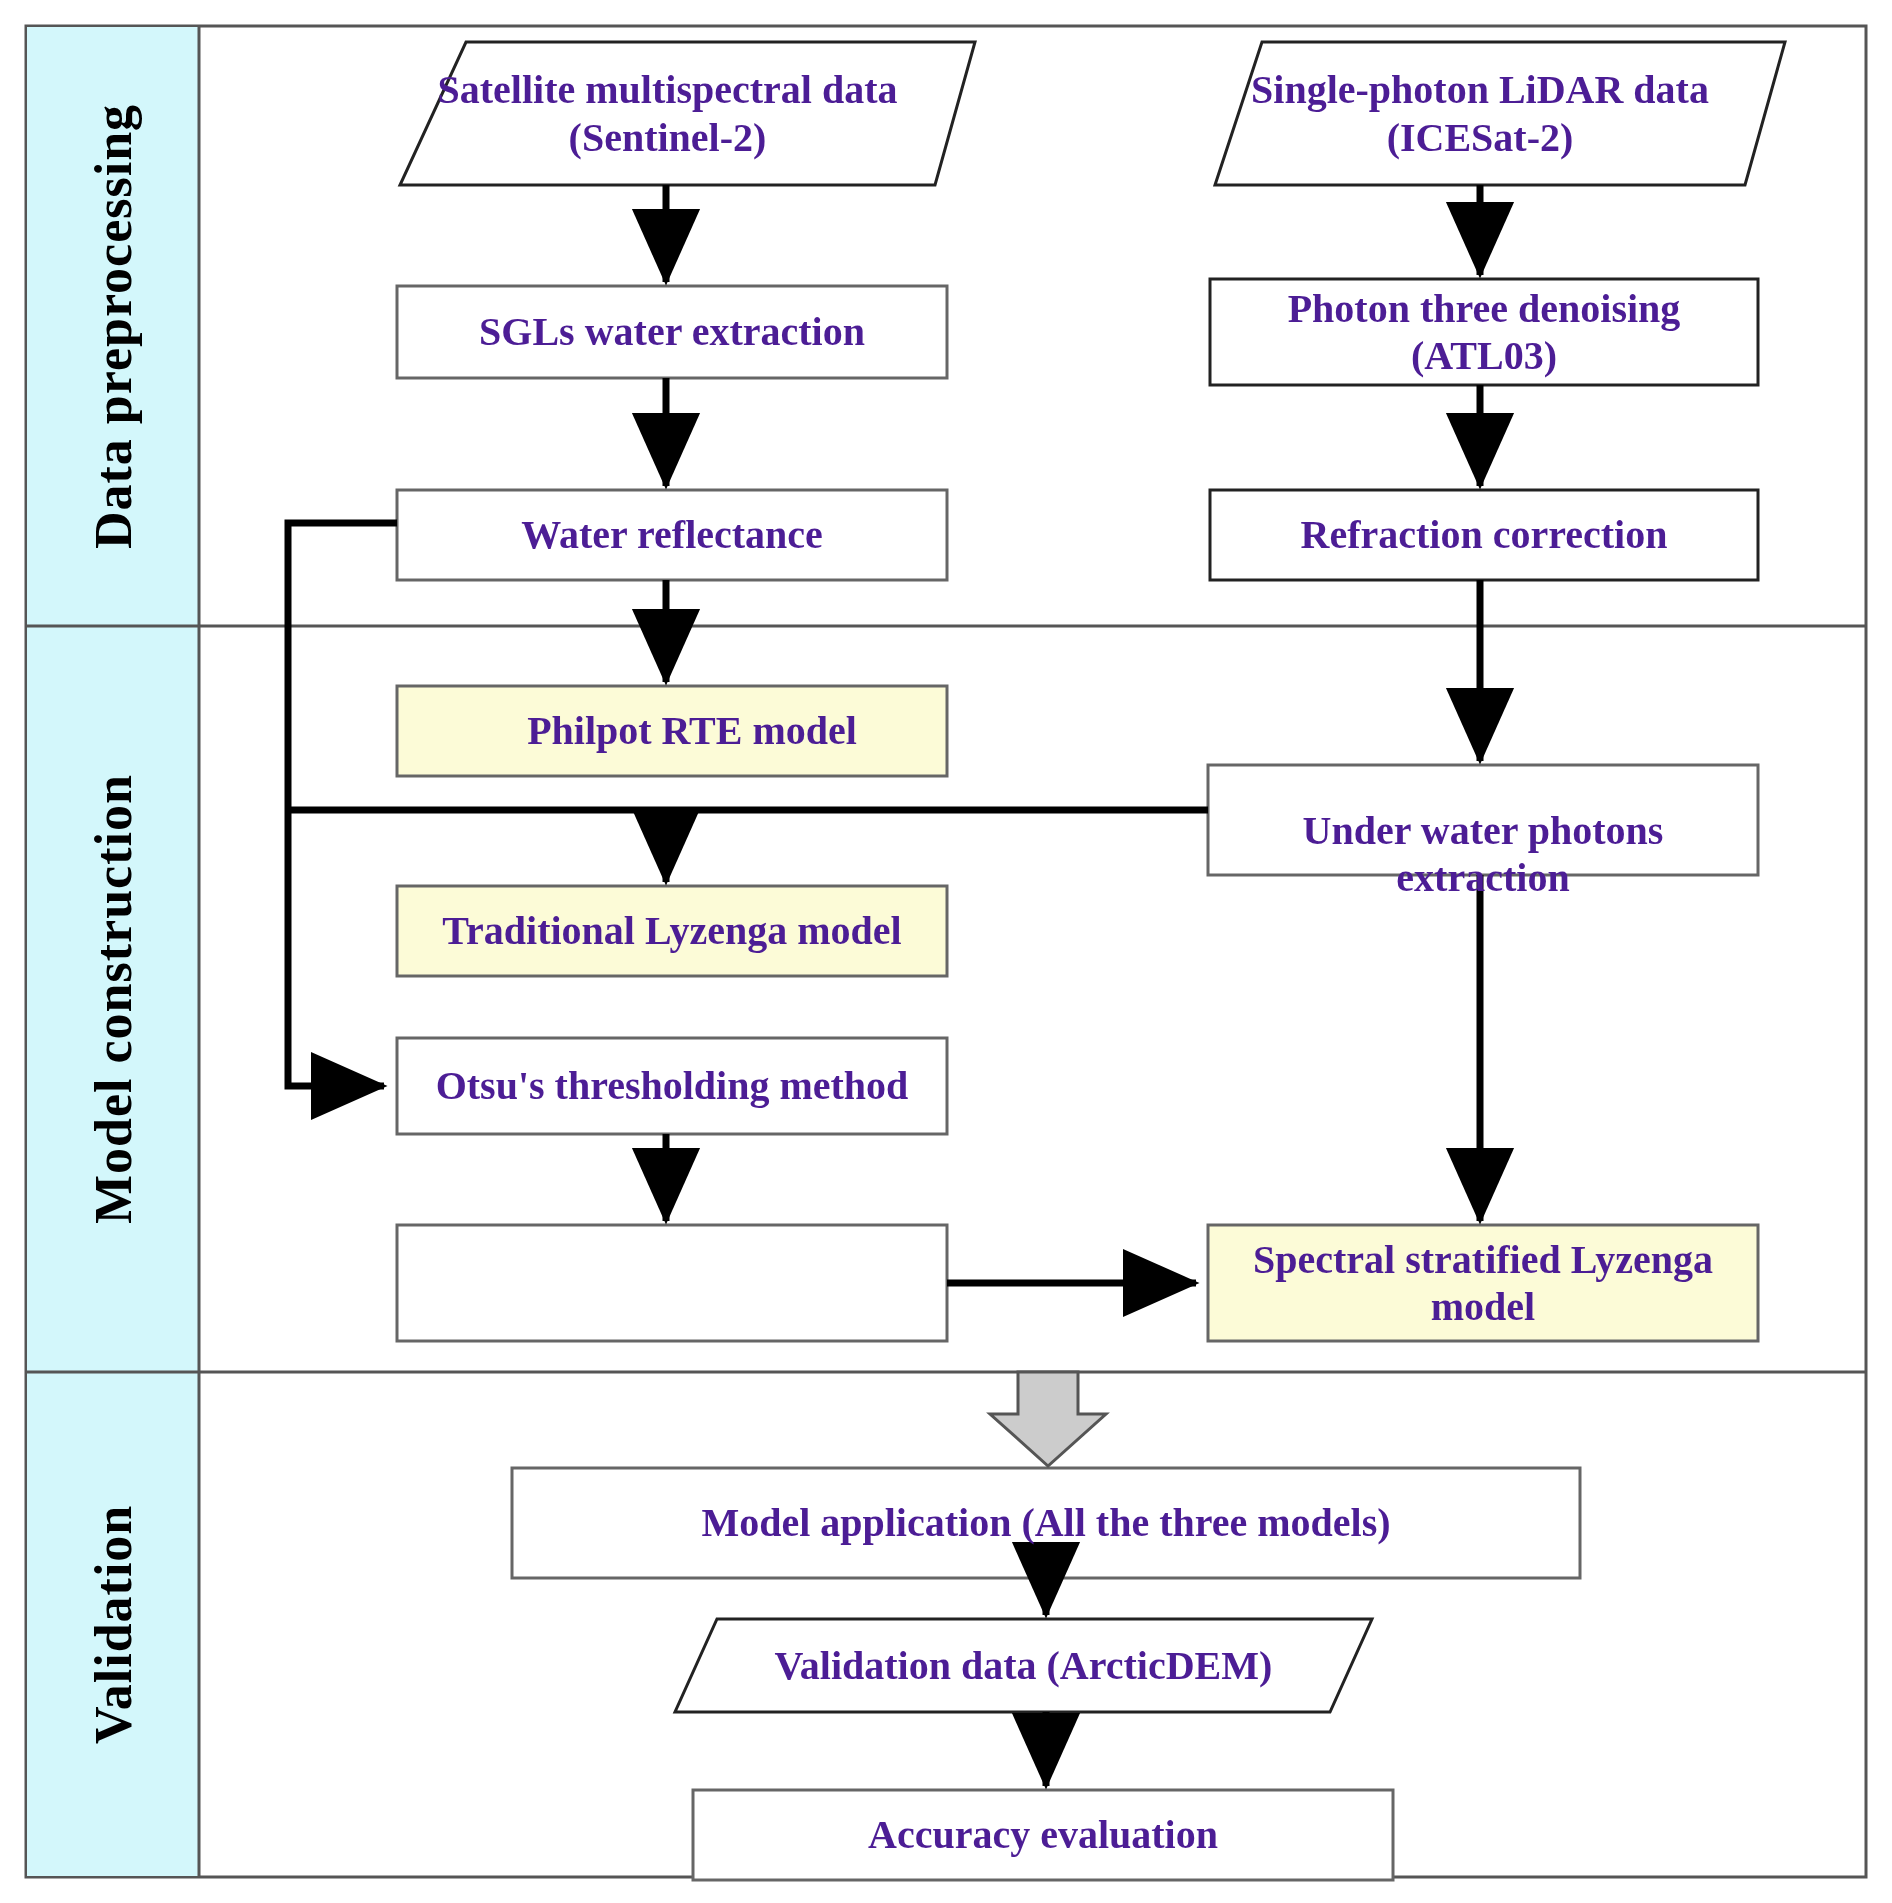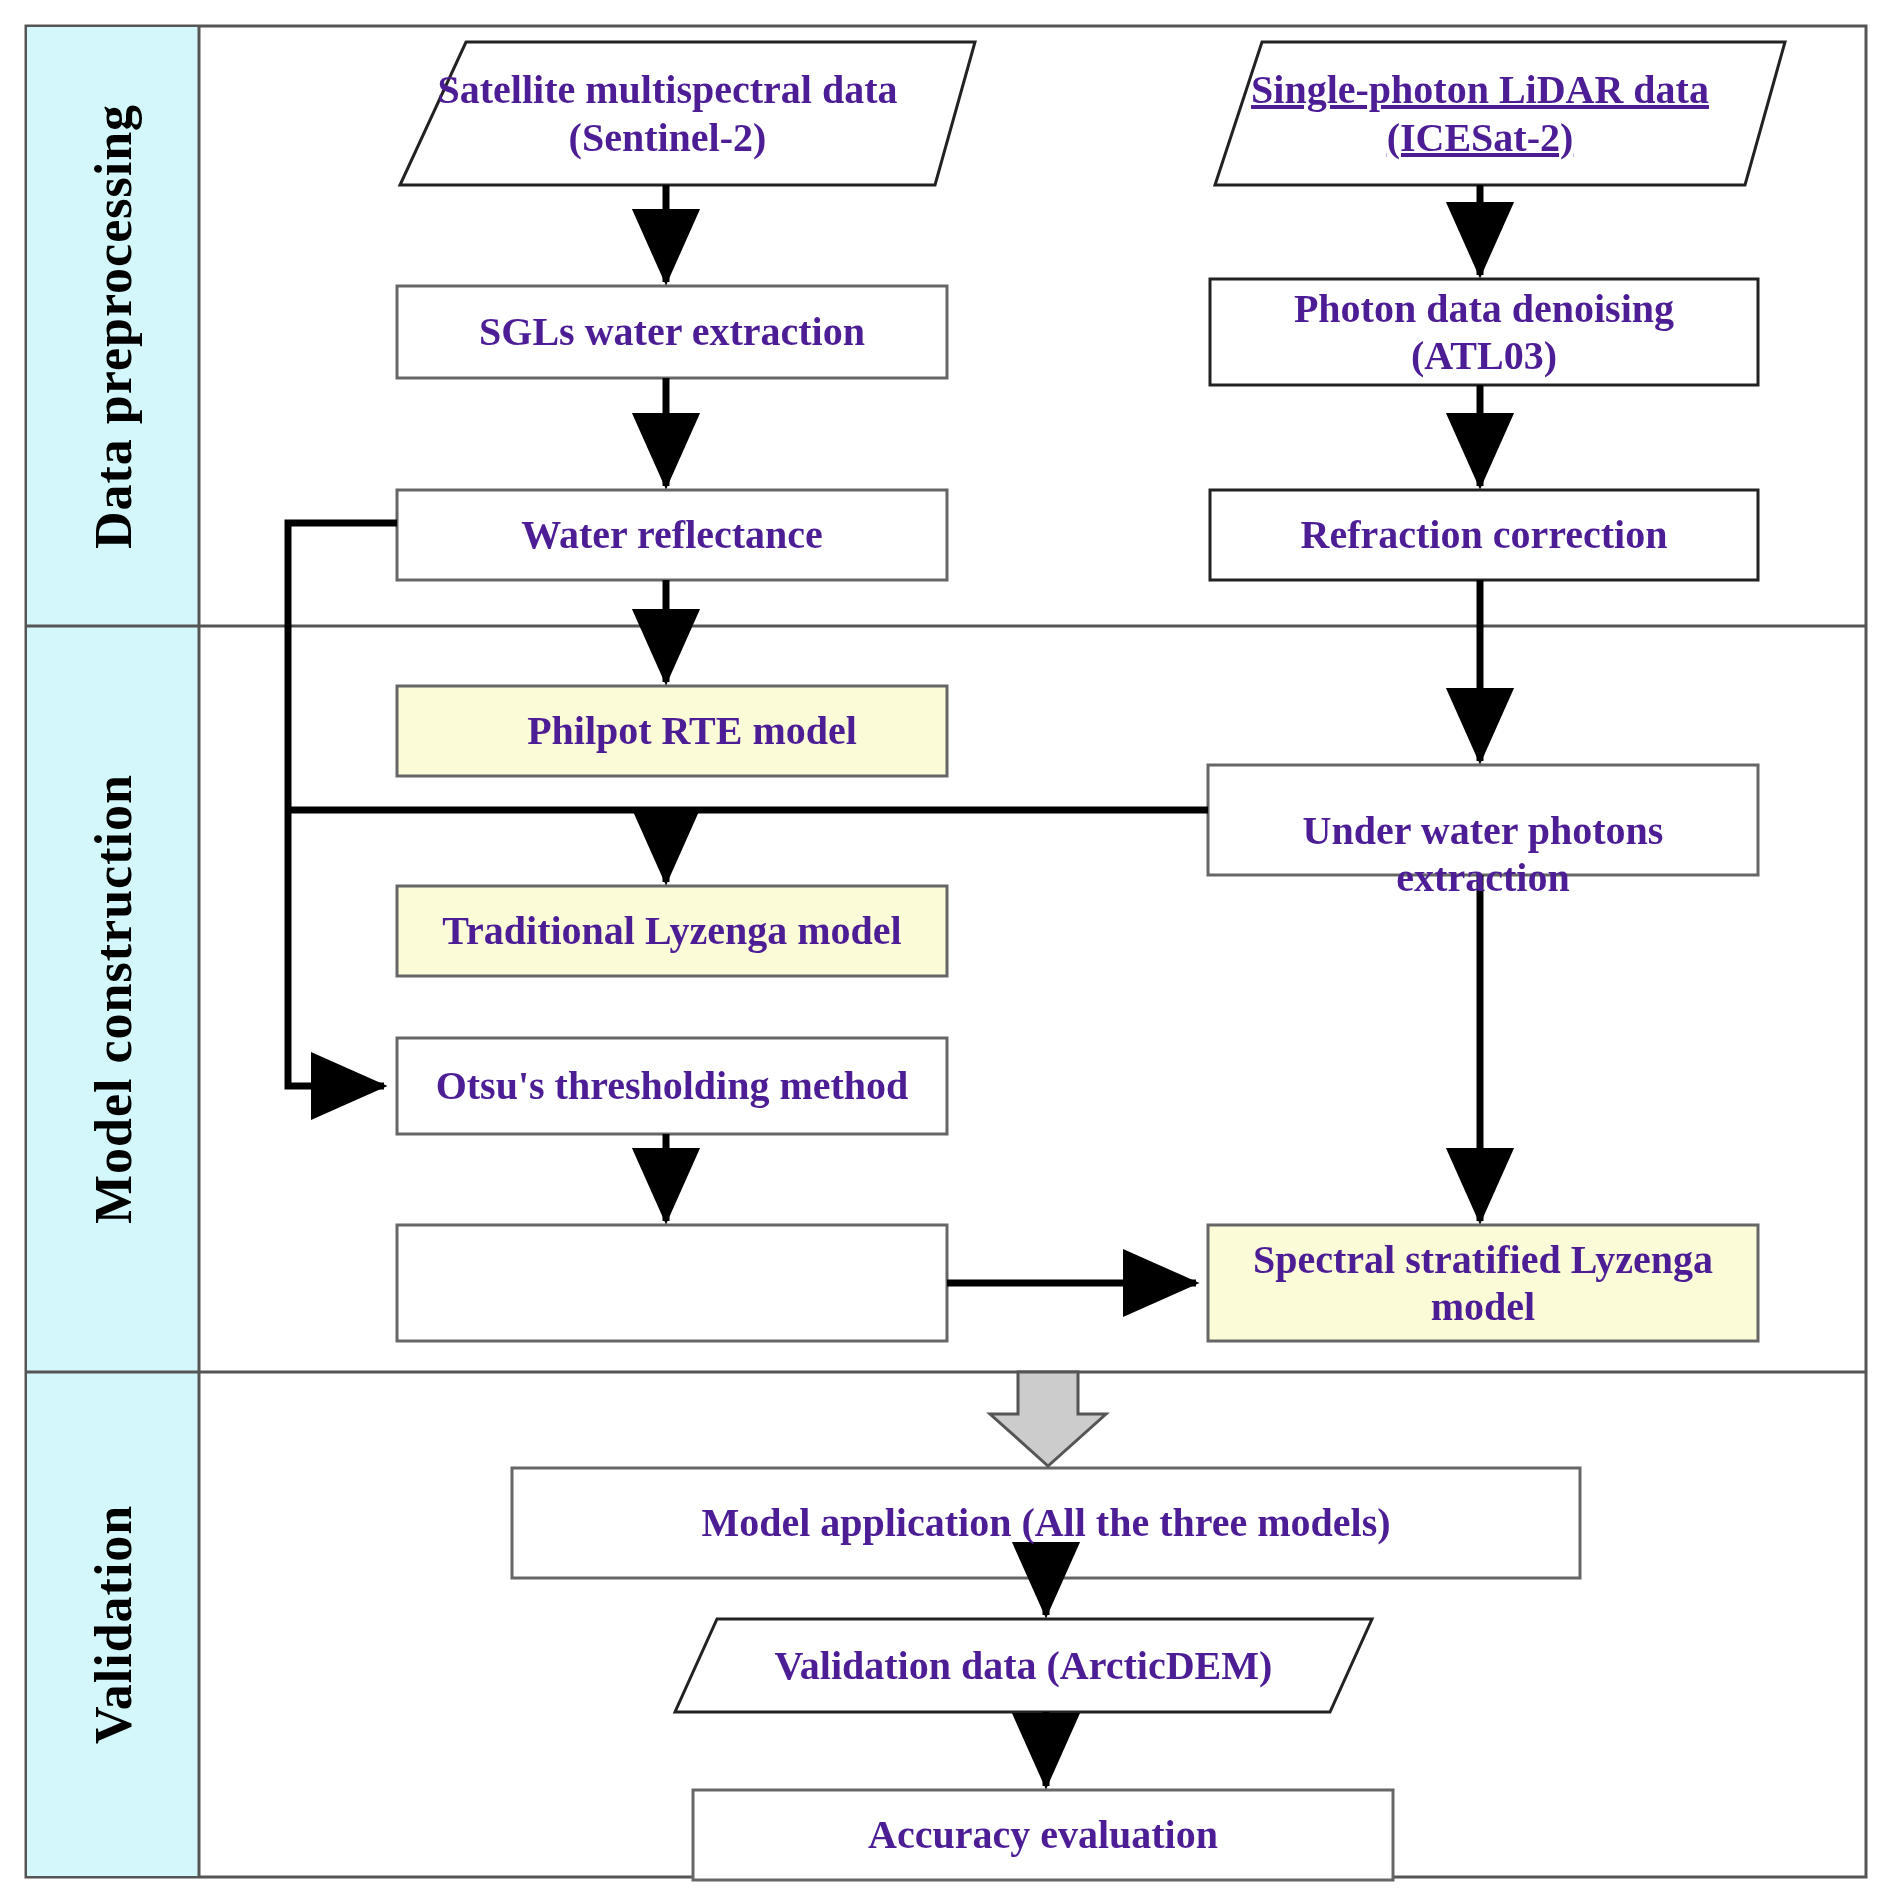--- a/index.html
+++ b/index.html
@@ -104,34 +104,34 @@
   <div class="bandLabel" style="left:27px;top:626px;width:172px;height:746px;font-size:52px;">Model construction</div>
   <div class="bandLabel" style="left:27px;top:1372px;width:172px;height:504px;font-size:52px;">Validation</div>
 
   <div class="nodeLabel" style="left:400px;top:42px;width:535px;height:143px;font-size:40px;">
     <span>
       <span>Satellite multispectral data</span><br>
       <span>(Sentinel-2)</span>
     </span>
   </div>
 
-  <div class="nodeLabel" style="left:1215px;top:42px;width:530px;height:143px;font-size:40px;text-decoration:underline;">
+  <div class="nodeLabel" style="left:1215px;top:42px;width:530px;height:143px;font-size:40px;">
     <span>
       <span>Single-photon LiDAR data</span><br>
       <span>(ICESat-2)</span>
     </span>
   </div>
 
   <div class="nodeLabel" style="left:397px;top:286px;width:550px;height:92px;font-size:40px;">
     <span>SGLs water  extraction</span>
   </div>
 
   <div class="nodeLabel" style="left:1210px;top:279px;width:548px;height:106px;font-size:40px;">
     <span>
-      <span>Photon data denoising</span><br>
+      <span>Photon three denoising</span><br>
       <span>(ATL03)</span>
     </span>
   </div>
 
   <div class="nodeLabel" style="left:397px;top:490px;width:550px;height:90px;font-size:40px;">
     <span>Water reflectance</span>
   </div>
 
   <div class="nodeLabel" style="left:1210px;top:490px;width:548px;height:90px;font-size:40px;">
     <span>Refraction correction</span>

